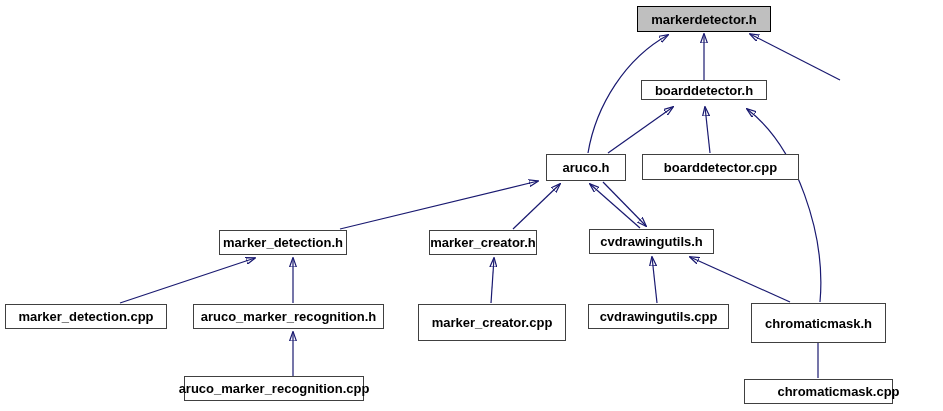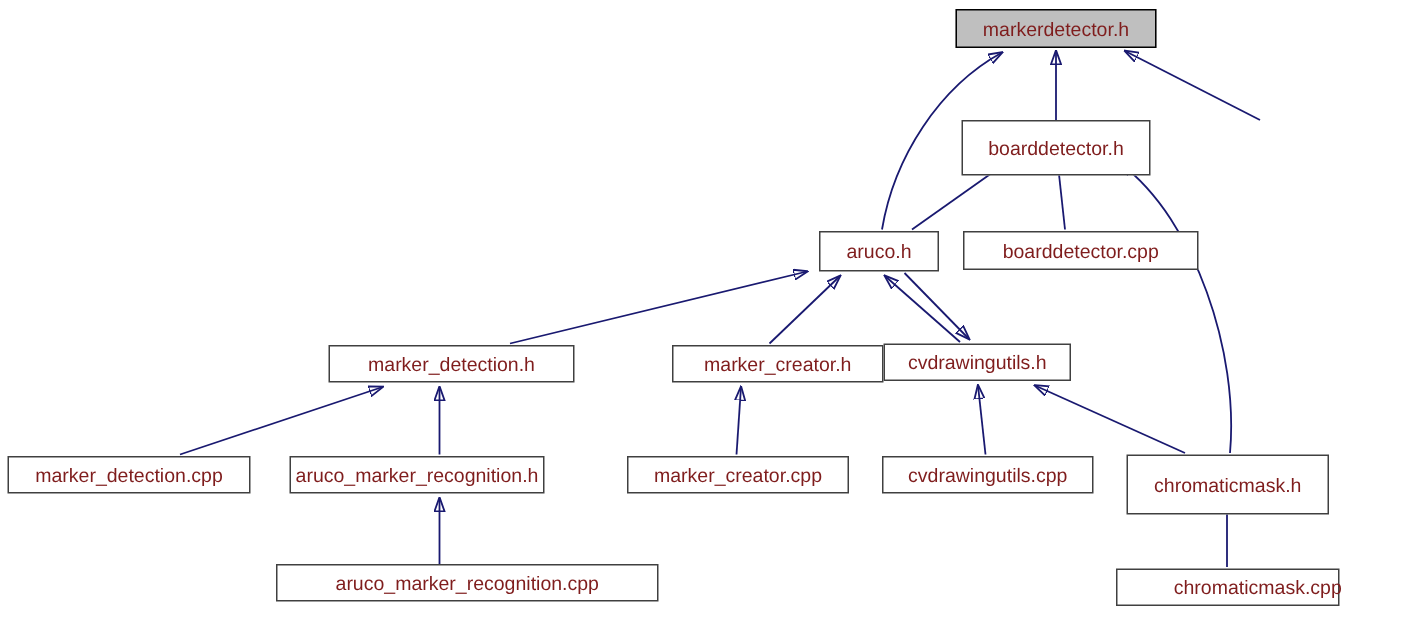--- a/index.html
+++ b/index.html
@@ -29,23 +29,24 @@
   }
   .node {
     position: absolute;
     box-sizing: border-box;
     background: #ffffff;
     border: 1px solid #404040;
     display: flex;
     align-items: center;
     justify-content: center;
     font-size: 13px;
-    color: #7f1d1d;
+    color: #000000;
     white-space: nowrap;
     cursor: pointer;
+    font-weight: bold;
   }
   .node.root {
     background: #bfbfbf;
     border: 1.5px solid #000000;
     cursor: default;
   }
 </style>
 </head>
 <body>
 
@@ -71,40 +72,40 @@
     <path d="M293,303 L293,258" marker-end="url(#arrow)"></path>
     <path d="M293,378 L293,332" marker-end="url(#arrow)"></path>
     <path d="M491,303 L494,258" marker-end="url(#arrow)"></path>
     <path d="M657,303 L652,257" marker-end="url(#arrow)"></path>
     <path d="M790,302 L690,257" marker-end="url(#arrow)"></path>
     <path d="M818,378 L818,332" marker-end="url(#arrow)"></path>
   </svg>
 
   <div class="node root" style="left:637px; top:6px;  width:134px; height:26px;">markerdetector.h</div>
 
-  <div class="node" style="left:641px; top:80px; width:126px; height:37px;">boarddetector.h</div>
+  <div class="node" style="left:641px; top:80px; width:126px; height:20px;">boarddetector.h</div>
 
 
   <div class="node" style="left:546px; top:154px; width:80px; height:27px;">aruco.h</div>
 
   <div class="node" style="left:642px; top:154px; width:157px; height:26px;">boarddetector.cpp</div>
 
-  <div class="node" style="left:219px; top:230px; width:164px; height:25px;">marker_detection.h</div>
+  <div class="node" style="left:219px; top:230px; width:128px; height:25px;">marker_detection.h</div>
 
-  <div class="node" style="left:448px; top:230px; width:141px; height:25px;">marker_creator.h</div>
+  <div class="node" style="left:429px; top:230px; width:108px; height:25px;">marker_creator.h</div>
 
   <div class="node" style="left:5px; top:304px; width:162px; height:25px;">marker_detection.cpp</div>
 
   <div class="node" style="left:589px; top:229px; width:125px; height:25px;">cvdrawingutils.h</div>
 
-  <div class="node" style="left:193px; top:304px; width:170px; height:25px;">aruco_marker_recognition.h</div>
+  <div class="node" style="left:193px; top:304px; width:191px; height:25px;">aruco_marker_recognition.h</div>
 
-  <div class="node" style="left:418px; top:304px; width:148px; height:25px;">marker_creator.cpp</div>
+  <div class="node" style="left:418px; top:304px; width:148px; height:37px;">marker_creator.cpp</div>
 
   <div class="node" style="left:588px; top:304px; width:141px; height:25px;">cvdrawingutils.cpp</div>
 
   <div class="node" style="left:751px; top:303px; width:135px; height:40px;">chromaticmask.h</div>
 
-  <div class="node" style="left:184px; top:376px; width:255px; height:25px;">aruco_marker_recognition.cpp</div>
+  <div class="node" style="left:184px; top:376px; width:180px; height:25px;">aruco_marker_recognition.cpp</div>
 
   <div class="node" style="left:744px; top:379px; width:149px; height:25px;padding-left:40px;">chromaticmask.cpp</div>
 
 </div>
 
 </body></html>

